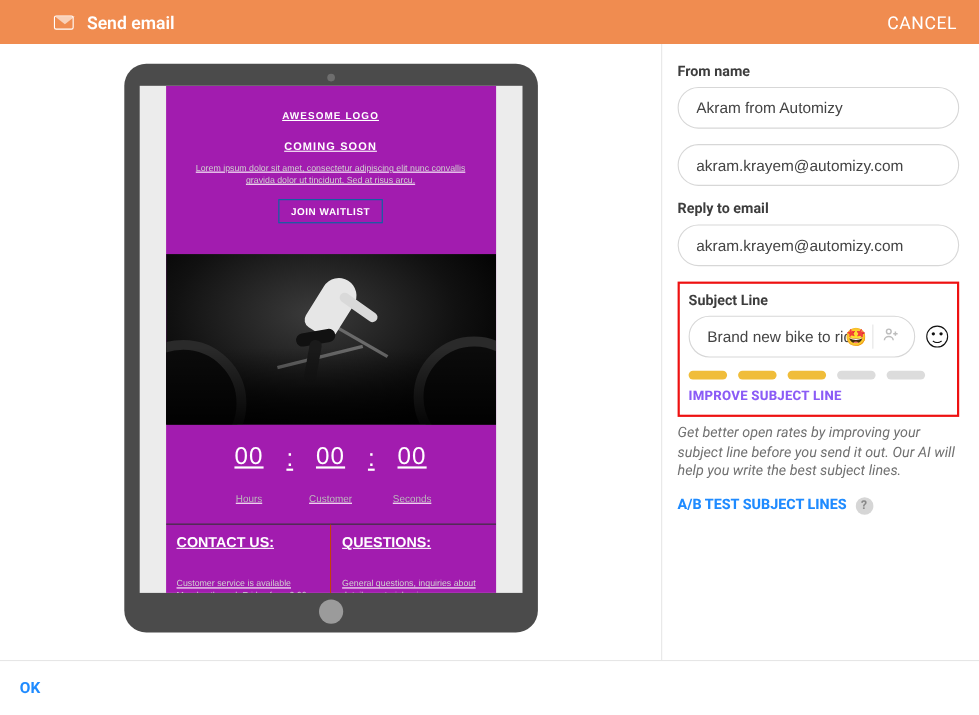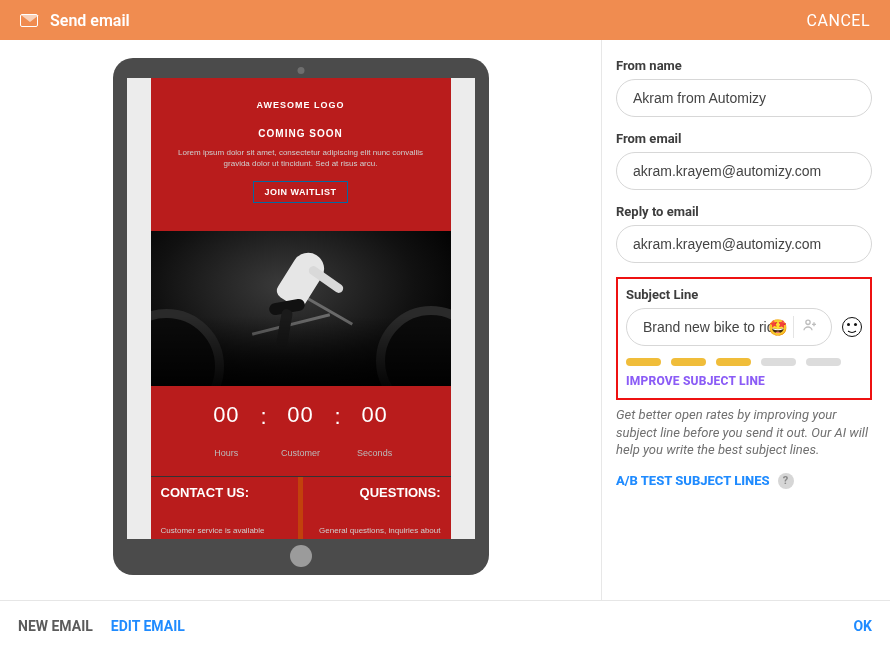--- a/index.html
+++ b/index.html
@@ -1,35 +1,35 @@
 <!DOCTYPE html>
 <html><head>
 <meta charset="utf-8">
 <style>
   * { box-sizing: border-box; margin: 0; padding: 0; }
   html, body { width: 890px; height: 650px; font-family: -apple-system, "Segoe UI", Roboto, Helvetica, Arial, sans-serif; background:#fff; }
 
   
   .topbar { height: 40px; background:#f08c50; display:flex; align-items:center; justify-content:space-between; padding:0 20px; color:#fff; font-weight:600; }
-  .topbar .left { display:flex; align-items:center; gap:12px; }
+  .topbar .left { display:flex; align-items:center; gap:12px;margin-left:29px; }
   .envelope { width:18px; height:13px; border:1.5px solid #fff; border-radius:2px; position:relative; }
   .envelope::before { content:""; position:absolute; left:0; right:0; top:0; height:0; border-left:9px solid transparent; border-right:9px solid transparent; border-top:7px solid #fff; opacity:.6; }
   .cancel { font-weight:400; letter-spacing:.5px; cursor:pointer; }
 
   .main { display:flex; height:560px; }
   .preview-col { flex:1; display:flex; align-items:flex-start; justify-content:center; padding:18px 10px; border-right:1px solid #e7e7e7; }
   .form-col { width:288px; padding:18px 18px 10px 14px; }
 
   
   .tablet { width:376px; height:517px; background:#4b4b4b; border-radius:20px; padding:20px 14px 36px 14px; position:relative; }
   .tablet .camera { position:absolute; top:9px; left:50%; transform:translateX(-50%); width:7px; height:7px; border-radius:50%; background:#6e6e6e; }
   .tablet .home { position:absolute; bottom:8px; left:50%; transform:translateX(-50%); width:22px; height:22px; border-radius:50%; background:#9b9b9b; }
   .screen { width:100%; height:100%; background:#ececec; overflow:hidden; display:flex; justify-content:center; }
 
-  .email { width:300px; background:#b91c1c; color:#fff; font-family: Arial, Helvetica, sans-serif; text-align:center; overflow:hidden;}
+  .email { width:300px; background:#a21caf; color:#fff; font-family: Arial, Helvetica, sans-serif; text-align:center; overflow:hidden;text-decoration:underline;}
   .email .pad { padding:14px 18px; }
   .brand-logo { font-size:9px; font-weight:700; letter-spacing:1px; margin:8px 0 18px; }
   .coming { font-size:10px; font-weight:700; letter-spacing:1px; margin-bottom:8px; }
   .bike-title { font-size:22px; font-weight:800; letter-spacing:1px; margin-bottom:10px; }
   .lorem { font-size:8px; line-height:1.4; color:#cfcfcf; margin-bottom:12px; padding:0 5px;}
   .join { display:inline-block; border:1px solid #0369a1; padding:5px 10px; font-size:9px; font-weight:700; letter-spacing:.5px; }
 
   .hero { position:relative; height:155px; background:radial-gradient(ellipse at 45% 35%, #3b3b3b 0%, #111 55%, #000 85%); overflow:hidden; margin-top:14px;}
   
   .wheel { position:absolute; border:9px solid #2a2a2a; border-radius:50%; background:#0b0b0b; }
@@ -45,21 +45,21 @@
   .vignette { position:absolute; inset:0; background:linear-gradient(to bottom, rgba(0,0,0,0) 55%, rgba(0,0,0,.9) 100%); }
 
   .countdown { display:flex; justify-content:center; gap:8px; margin:16px 0 18px; }
   .countdown .unit { width:52px; }
   .countdown .num { font-size:22px; font-weight:300; letter-spacing:1px; }
   .countdown .sep { font-size:22px; font-weight:300; align-self:flex-start; padding-top:2px;}
   .countdown .lbl { font-size:9px; margin-top:20px; color:#bbb; }
 
   .footer-cols { display:flex; border-top:1px solid #333; text-align:left; font-size:8px; }
   .footer-cols .fcol { flex:1; padding:8px 10px 10px; }
-  .footer-cols .fcol + .fcol { border-left:5px solid #c2410c;text-align:right; }
+  .footer-cols .fcol + .fcol { border-left:1px solid #c2410c; }
   .footer-cols .fh { font-weight:700; margin-bottom:26px; font-size:13px;}
   .footer-cols .ftxt { color:#d0d0d0; line-height:1.35; }
 
   
   .field { margin-bottom:14px; }
   .flabel { font-size:13px; font-weight:700; color:#3d3d3d; margin-bottom:6px; display:block; }
   .pill-input { width:100%; height:38px; border:1px solid #d7d7d7; border-radius:19px; padding:0 16px; font-size:14px; color:#444; outline:none; background:#fff; }
 
   .subject-box { border:2px solid #e11; margin-top:4px; padding:8px 8px 10px 8px; }
   .subject-box .flabel { margin-top:0; }
@@ -160,21 +160,20 @@
       <div class="home"></div>
     </div>
   </div>
 
   <div class="form-col">
     <div class="field">
       <label class="flabel">From name</label>
       <input class="pill-input" value="Akram from Automizy" style="">
     </div>
     <div class="field">
-      <label class="flabel">From email</label>
       <input class="pill-input" value="akram.krayem@automizy.com" style="">
     </div>
     <div class="field">
       <label class="flabel">Reply to email</label>
       <input class="pill-input" value="akram.krayem@automizy.com" style="">
     </div>
 
     <div class="subject-box">
       <label class="flabel">Subject Line</label>
       <div class="subj-row">
@@ -206,18 +205,14 @@
     <div class="hint">Get better open rates by improving your subject line before you send it out. Our AI will help you write the best subject lines.</div>
 
     <div class="ab-row">
       <span class="ab-link">A/B TEST SUBJECT LINES</span>
       <span class="q">?</span>
     </div>
   </div>
 </div>
 
 <div class="bottom">
-  <div class="left">
-    <span class="grey">NEW EMAIL</span>
-    <span class="blue">EDIT EMAIL</span>
-  </div>
   <span class="blue">OK</span>
 </div>
 
 </body></html>

